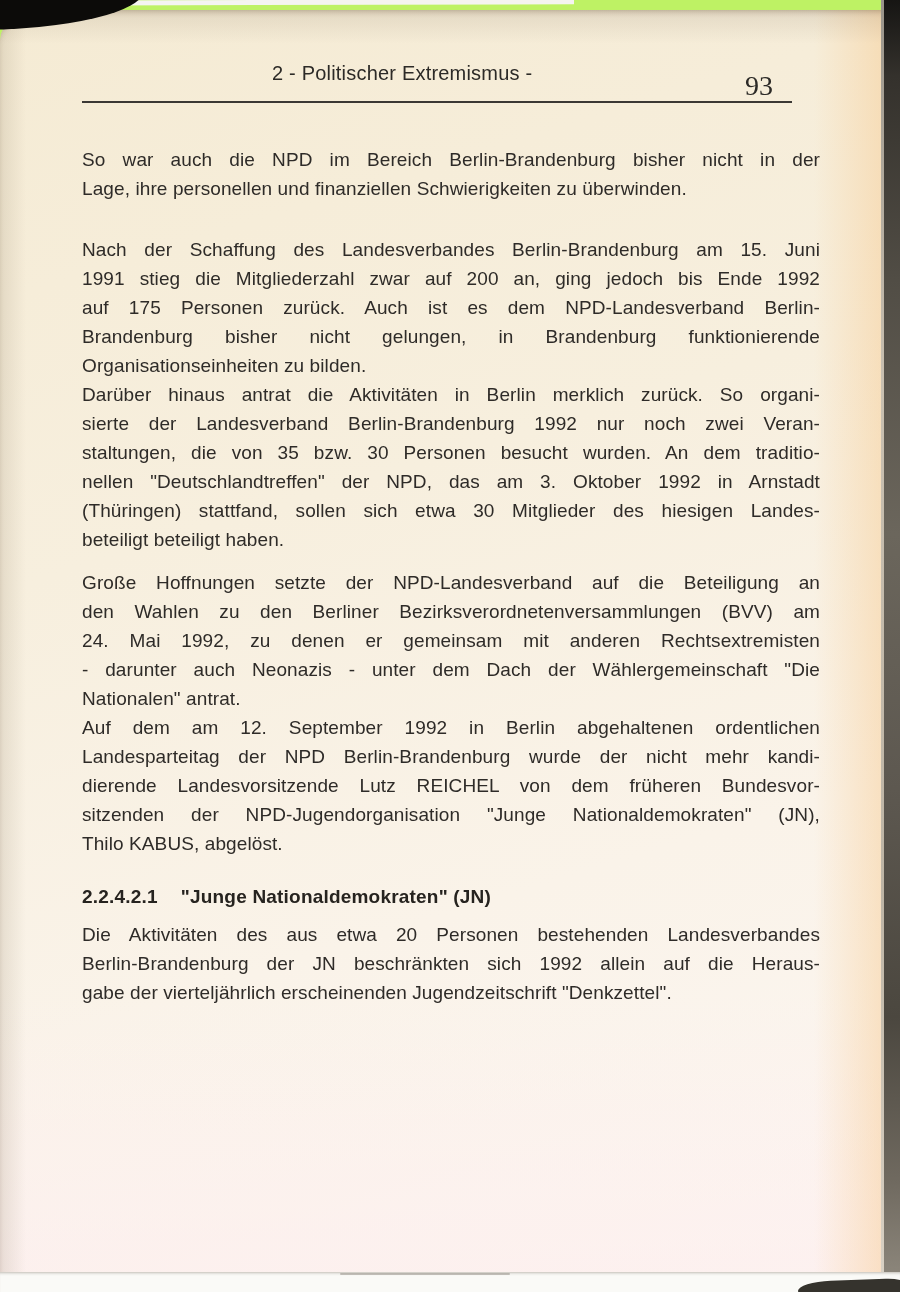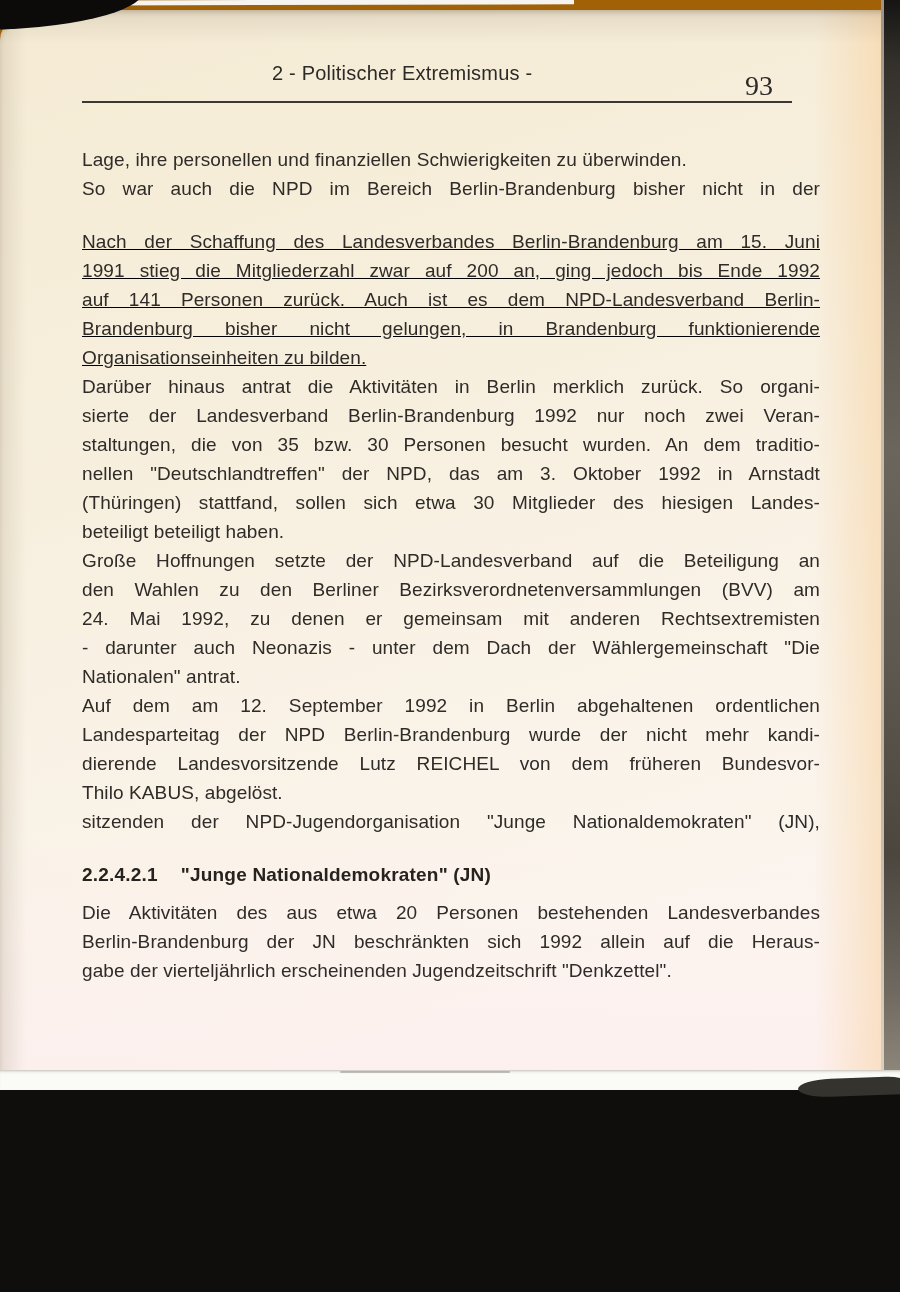--- a/index.html
+++ b/index.html
@@ -2,21 +2,21 @@
 <html><head>
 <meta charset="utf-8">
 <style>
   html,body { margin:0; padding:0; }
   body {
     width:900px; height:1292px;
     background:#0f0e0c;
     font-family:"Liberation Sans", sans-serif;
     overflow:hidden;
   }
-  .screen { position:relative; width:900px; height:1090px; background:#a16207; }
+  .screen { position:relative; width:900px; height:1292px; background:#bef264; }
 
   
   .scan-top-white {
     position:absolute; left:26px; top:0; width:548px; height:5px;
     background:#f5f4f0; transform:rotate(-0.15deg);
   }
 
   
   .paper {
     position:absolute; left:0; top:10px; right:16px; bottom:20px;
@@ -87,22 +87,22 @@
   .line {
     font-size:19px; line-height:29px; color:#2e2b28;
     letter-spacing:0.1px;
     text-align:justify; text-align-last:justify;
     white-space:normal;
   }
   .line.last { text-align:left; text-align-last:left; }
 
   .block { margin:0; }
   .sp-none   { margin-top:0; }
-  .sp-blank  { margin-top:24px;text-decoration:underline; }
-  .sp-blank-small { }
+  .sp-blank  { margin-top:32px; }
+  .sp-blank-small { margin-top:14px; }
   .sp-section{ margin-top:24px; }
   .sp-after-heading { margin-top:9px; }
 
   .heading-line {
     font-size:19px; line-height:29px; font-weight:bold; color:#26231f;
     letter-spacing:0.2px;
   }
   .heading-number { margin-right:23px; }
 </style>
 </head>
@@ -117,27 +117,27 @@
 
       <div class="header-row">
         <span class="header-title">2 - Politischer Extremismus -</span>
         <span class="page-number">93</span>
       </div>
 
       <div class="header-rule"></div>
 
       <div class="text-flow" id="text-flow">
           <div class="block sp-none">
+            <div class="line">So war auch die NPD im Bereich Berlin-Brandenburg bisher nicht in der</div>
             <div class="line last">Lage, ihre personellen und finanziellen Schwierigkeiten zu überwinden.</div>
-            <div class="line">So war auch die NPD im Bereich Berlin-Brandenburg bisher nicht in der</div>
           </div>
           <div class="block sp-blank">
             <div class="line">Nach der Schaffung des Landesverbandes Berlin-Brandenburg am 15. Juni</div>
             <div class="line">1991 stieg die Mitgliederzahl zwar auf 200 an, ging jedoch bis Ende 1992</div>
-            <div class="line">auf 141 Personen zurück. Auch ist es dem NPD-Landesverband Berlin-</div>
+            <div class="line">auf 175 Personen zurück. Auch ist es dem NPD-Landesverband Berlin-</div>
             <div class="line">Brandenburg bisher nicht gelungen, in Brandenburg funktionierende</div>
             <div class="line last">Organisationseinheiten zu bilden.</div>
           </div>
           <div class="block sp-none">
             <div class="line">Darüber hinaus antrat die Aktivitäten in Berlin merklich zurück. So organi-</div>
             <div class="line">sierte der Landesverband Berlin-Brandenburg 1992 nur noch zwei Veran-</div>
             <div class="line">staltungen, die von 35 bzw. 30 Personen besucht wurden. An dem traditio-</div>
             <div class="line">nellen "Deutschlandtreffen" der NPD, das am 3. Oktober 1992 in Arnstadt</div>
             <div class="line">(Thüringen) stattfand, sollen sich etwa 30 Mitglieder des hiesigen Landes-</div>
             <div class="line last">beteiligt beteiligt haben.</div>
@@ -146,22 +146,22 @@
             <div class="line">Große Hoffnungen setzte der NPD-Landesverband auf die Beteiligung an</div>
             <div class="line">den Wahlen zu den Berliner Bezirksverordnetenversammlungen (BVV) am</div>
             <div class="line">24. Mai 1992, zu denen er gemeinsam mit anderen Rechtsextremisten</div>
             <div class="line">- darunter auch Neonazis - unter dem Dach der Wählergemeinschaft "Die</div>
             <div class="line last">Nationalen" antrat.</div>
           </div>
           <div class="block sp-none">
             <div class="line">Auf dem am 12. September 1992 in Berlin abgehaltenen ordentlichen</div>
             <div class="line">Landesparteitag der NPD Berlin-Brandenburg wurde der nicht mehr kandi-</div>
             <div class="line">dierende Landesvorsitzende Lutz REICHEL von dem früheren Bundesvor-</div>
+            <div class="line">sitzenden der NPD-Jugendorganisation "Junge Nationaldemokraten" (JN),</div>
             <div class="line last">Thilo KABUS, abgelöst.</div>
-            <div class="line">sitzenden der NPD-Jugendorganisation "Junge Nationaldemokraten" (JN),</div>
           </div>
           <div class="block sp-section">
             <div class="heading-line"><span class="heading-number">2.2.4.2.1</span><span>"Junge Nationaldemokraten" (JN)</span></div>
           </div>
           <div class="block sp-after-heading">
             <div class="line">Die Aktivitäten des aus etwa 20 Personen bestehenden Landesverbandes</div>
             <div class="line">Berlin-Brandenburg der JN beschränkten sich 1992 allein auf die Heraus-</div>
             <div class="line last">gabe der vierteljährlich erscheinenden Jugendzeitschrift "Denkzettel".</div>
           </div>
         </div>

